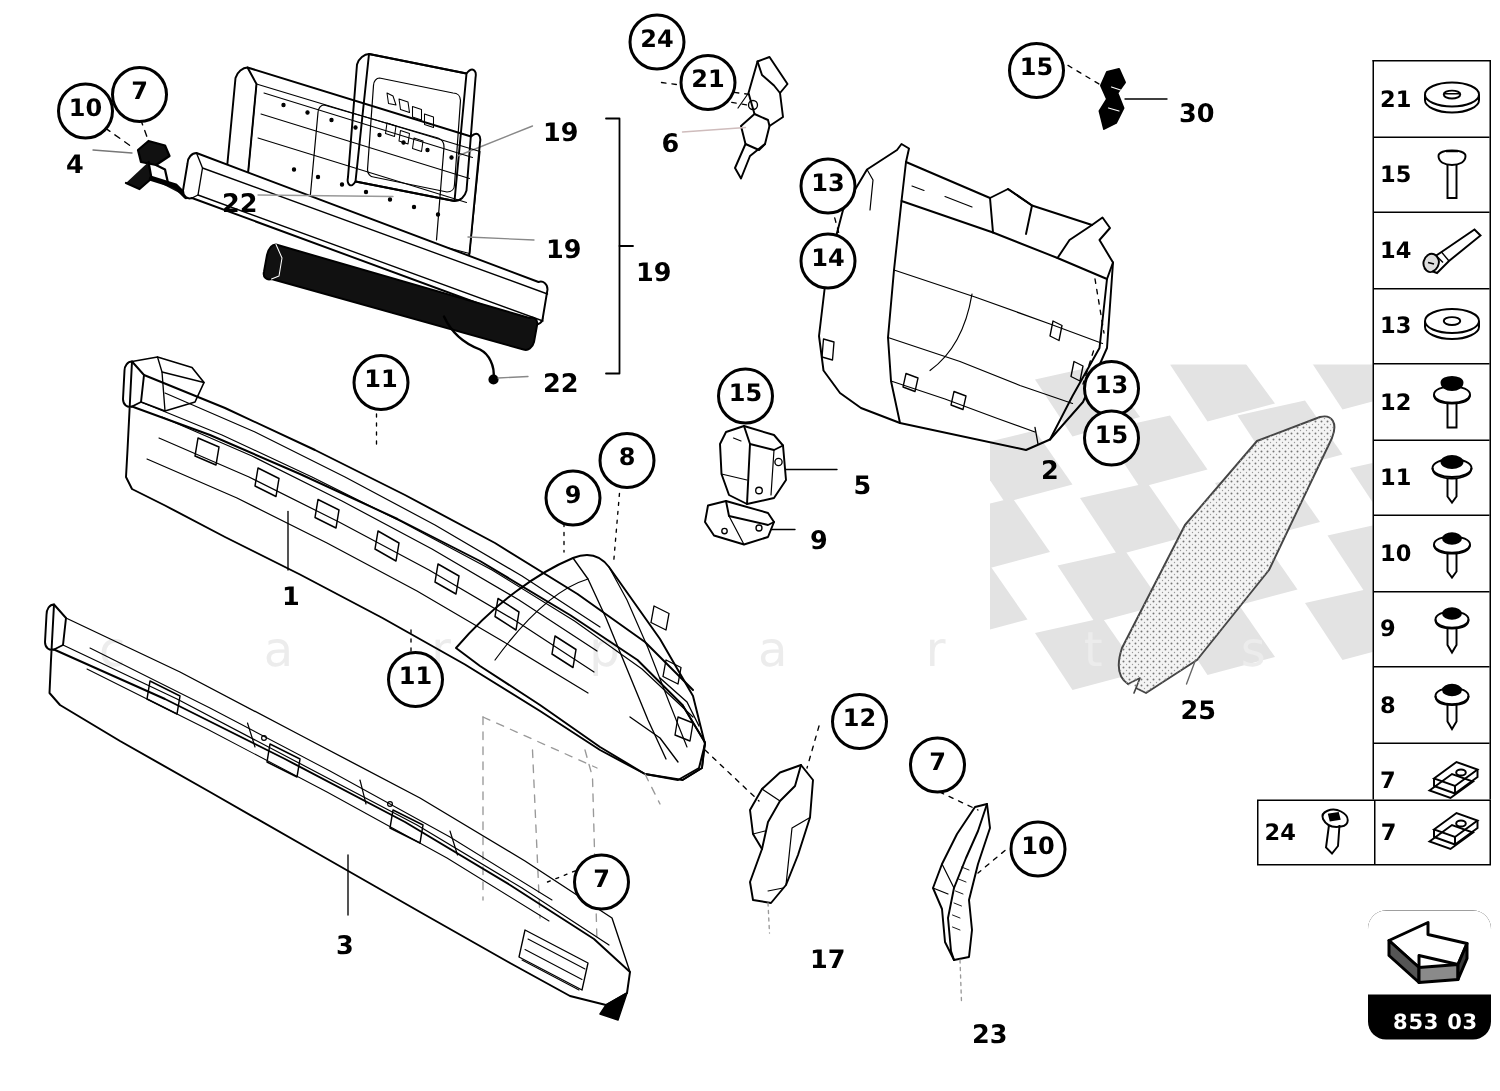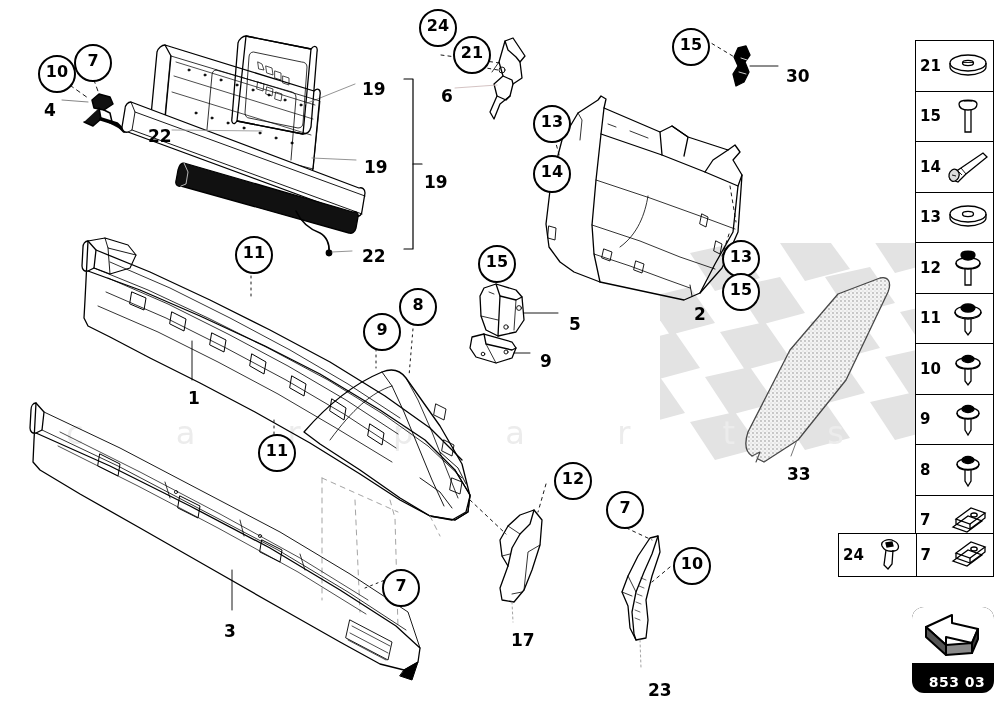--- a/index.html
+++ b/index.html
@@ -517,22 +517,22 @@
   <div class="lbl" style="left:362px;top:79px">19</div>
   <div class="lbl" style="left:364px;top:157px">19</div>
   <div class="lbl" style="left:424px;top:172px">19</div>
   <div class="lbl" style="left:362px;top:246px">22</div>
   <div class="lbl" style="left:441px;top:86px">6</div>
   <div class="lbl" style="left:786px;top:66px">30</div>
   <div class="lbl" style="left:694px;top:304px">2</div>
   <div class="lbl" style="left:569px;top:314px">5</div>
   <div class="lbl" style="left:540px;top:351px">9</div>
   <div class="lbl" style="left:188px;top:388px">1</div>
-  <div class="lbl" style="left:787px;top:464px">33</div>
-  <div class="lbl" style="left:511px;top:630px">17</div>
+  <div class="lbl" style="left:787px;top:464px">25</div>
+  <div class="lbl" style="left:540px;top:630px">17</div>
   <div class="lbl" style="left:224px;top:621px">3</div>
   <div class="lbl" style="left:648px;top:680px">23</div>
 
   <div id="legend">
 
     <div class="lg-row">
       <div class="lg-num">21</div>
       <div class="lg-ic">
         <svg width="46" height="32" viewBox="0 0 46 32">
             <g fill="none" stroke="#000" stroke-width="1.3">

